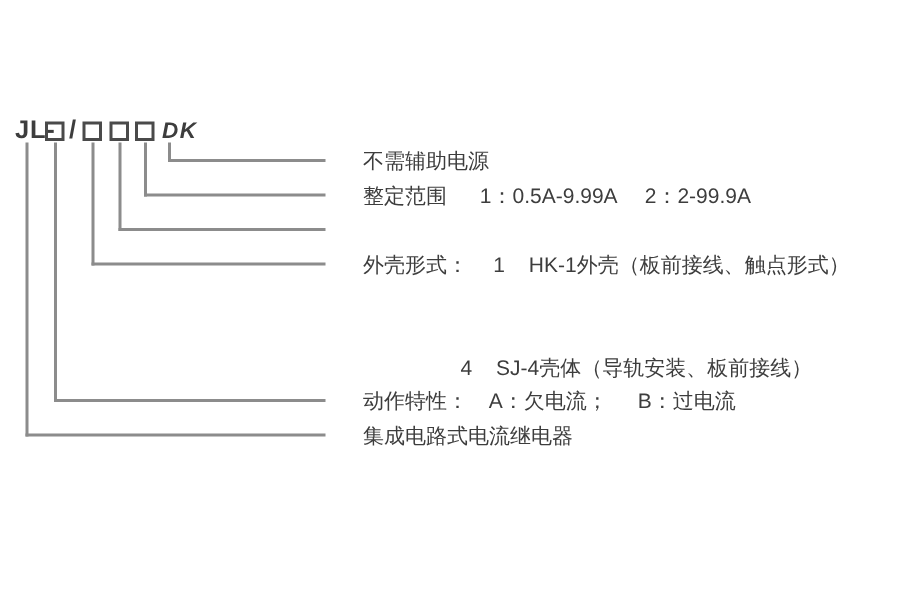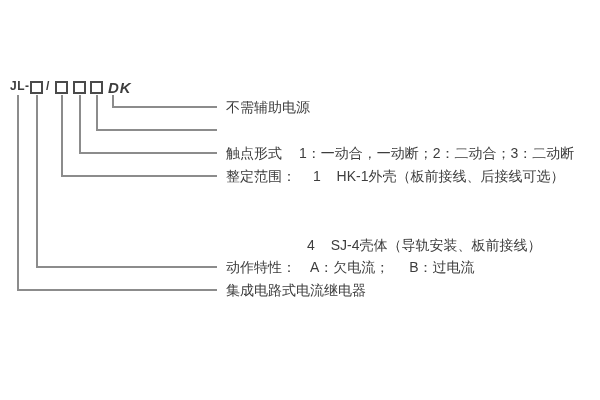--- a/index.html
+++ b/index.html
@@ -18,40 +18,40 @@
     width:600px;
     height:400px;
     background:var(--bg);
     overflow:hidden;
   }
   
   .mpart{
     position:absolute;
     color:var(--text);
     font-weight:600;
-    font-size:12px;
+    font-size:17px;
     line-height:17px;
     letter-spacing:0.5px;
     white-space:nowrap;
   }
   .mpart.dk{font-size:15px;line-height:15px;letter-spacing:1px;font-style:italic;}
   .pbox{
     position:absolute;
     width:13px;height:13px;
     box-sizing:border-box;
     border:2px solid var(--box);
     background:transparent;
   }
   
   .vline{position:absolute;width:2px;background:var(--line);}
   .hline{position:absolute;height:2px;background:var(--line);}
   
   .row{
     position:absolute;
-    left:226px;
+    left:242px;
     color:var(--text);
     font-size:14px;
     line-height:18px;
     white-space:nowrap;
   }
   .row.sub{left:307px;}
   .g10{margin-left:10px}
   .g12{margin-left:12px}
   .g13{margin-left:13px}
   .g15{margin-left:15px}
@@ -86,30 +86,31 @@
   <div class="vline" style="left:36px;top:95px;height:173px"></div>
   <div class="hline" style="left:36px;top:266px;width:181px"></div>
 
   <div class="vline" style="left:17px;top:95px;height:196px"></div>
   <div class="hline" style="left:17px;top:289px;width:200px"></div>
 
   <div class="row" style="top:98px">
     <span>不需辅助电源</span>
   </div>
 
-
-  <div class="row" style="top:144px">
-    <span>触点形式</span>
-    <span class="g13">1：一动合，一动断；2：二动合；3：二动断</span>
+  <div class="row" style="top:121px">
+    <span>整定范围</span>
+    <span class="g18">1：0.5A-9.99A</span>
+    <span class="g15">2：2-99.9A</span>
   </div>
 
+
   <div class="row" style="top:167px">
-    <span>整定范围：</span>
+    <span>外壳形式：</span>
     <span class="g13">1</span>
-    <span class="g12">HK-1外壳（板前接线、后接线可选）</span>
+    <span class="g12">HK-1外壳（板前接线、触点形式）</span>
   </div>
 
 
 
   <div class="row sub" style="top:236px">
     <span>4</span>
     <span class="g12">SJ-4壳体（导轨安装、板前接线）</span>
   </div>
 
   <div class="row" style="top:281px">

